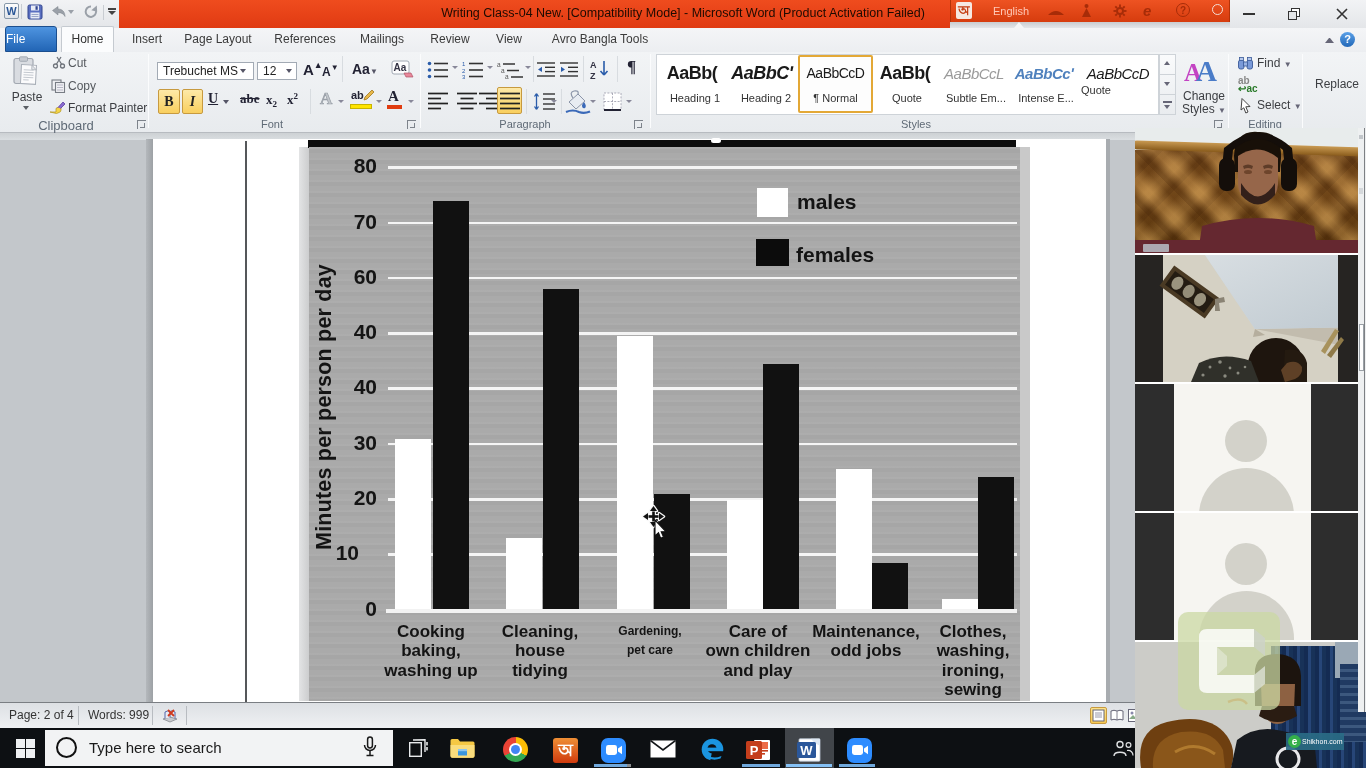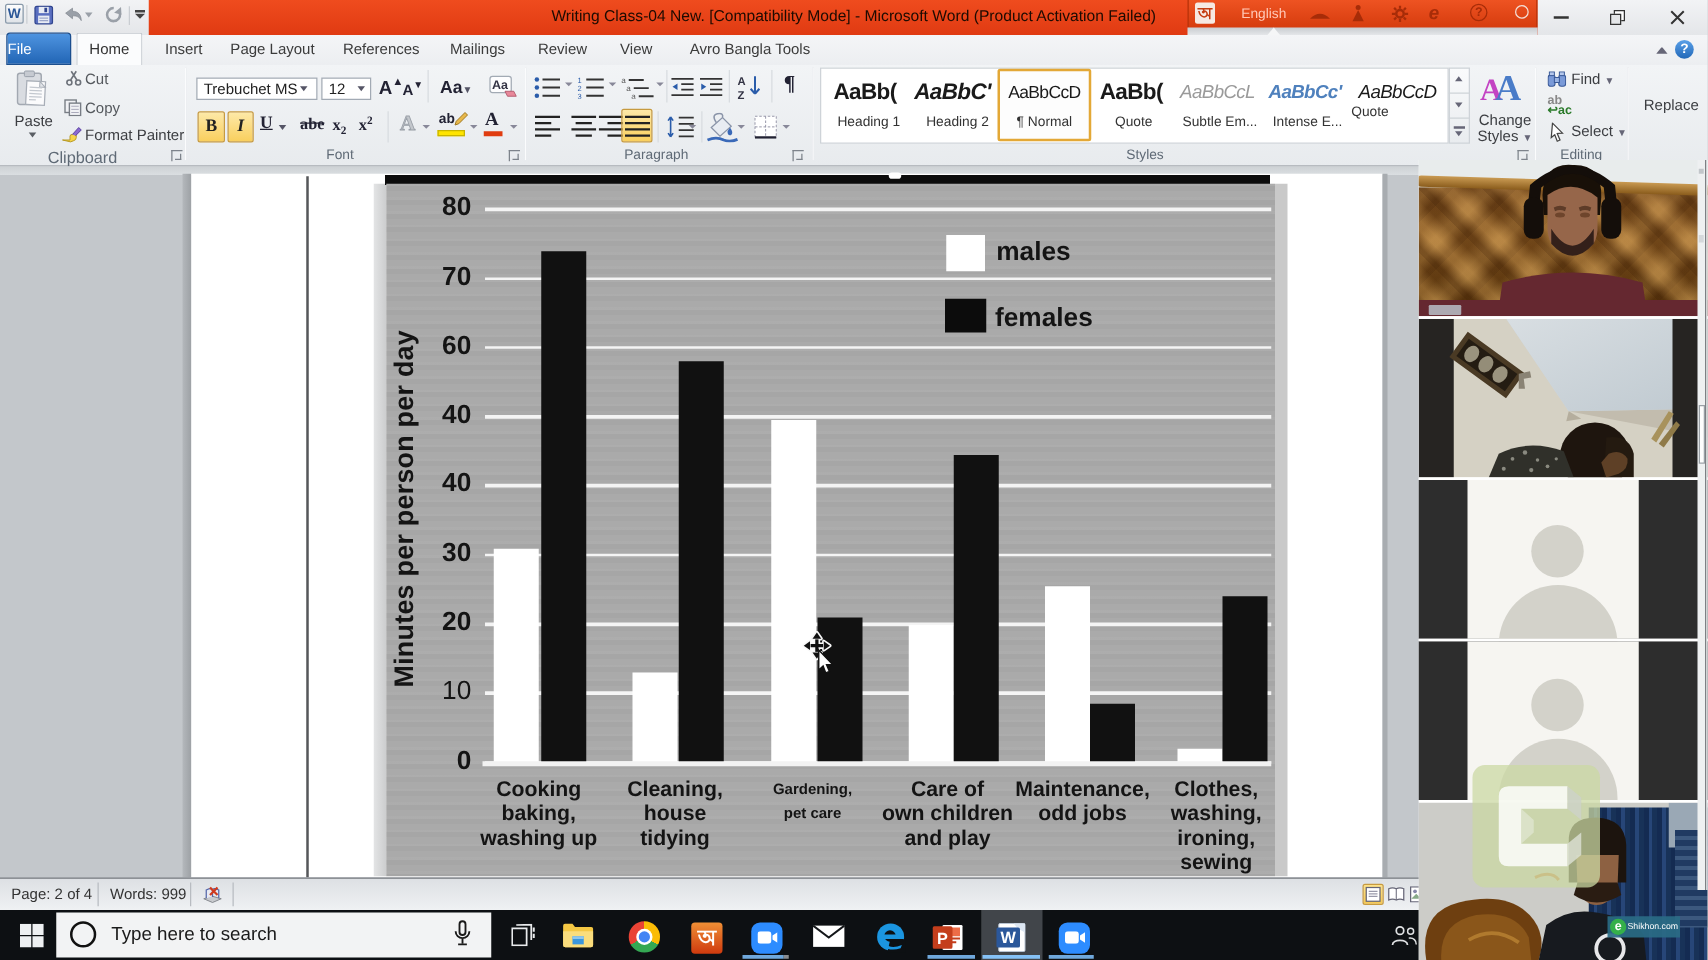--- a/index.html
+++ b/index.html
@@ -386,21 +386,21 @@
   <div class="abs" style="left:388px;top:420.3px;width:629px;height:2.5px;background:#f4f4f4;"></div>
   <div class="abs" style="left:388px;top:475.6px;width:629px;height:2.5px;background:#f4f4f4;"></div>
 
   <div class="abs" style="left:327px;top:21px;width:50px;text-align:right;font-weight:bold;font-size:21px;color:#141414;">80</div>
   <div class="abs" style="left:327px;top:76.5px;width:50px;text-align:right;font-weight:bold;font-size:21px;color:#141414;">70</div>
   <div class="abs" style="left:327px;top:131.8px;width:50px;text-align:right;font-weight:bold;font-size:21px;color:#141414;">60</div>
   <div class="abs" style="left:327px;top:187px;width:50px;text-align:right;font-weight:bold;font-size:21px;color:#141414;">40</div>
   <div class="abs" style="left:327px;top:242.4px;width:50px;text-align:right;font-weight:bold;font-size:21px;color:#141414;">40</div>
   <div class="abs" style="left:327px;top:297.7px;width:50px;text-align:right;font-weight:bold;font-size:21px;color:#141414;">30</div>
   <div class="abs" style="left:327px;top:353px;width:50px;text-align:right;font-weight:bold;font-size:21px;color:#141414;">20</div>
-  <div class="abs" style="left:327px;top:408.3px;width:50px;text-align:right;font-weight:normal;font-size:21px;color:#141414;">10</div>
+  <div class="abs" style="left:309px;top:408.3px;width:50px;text-align:right;font-weight:bold;font-size:21px;color:#141414;">10</div>
   <div class="abs" style="left:327px;top:463.6px;width:50px;text-align:right;font-weight:bold;font-size:21px;color:#141414;">0</div>
 
   <div class="abs" style="left:324px;top:274px;width:360px;text-align:center;font-weight:bold;font-size:21.5px;color:#141414;transform:translate(-50%,-50%) rotate(-90deg);letter-spacing:0.2px;">Minutes per person per day</div>
 
   <div class="abs" style="left:395px;top:306px;width:36px;height:171px;background:#fff;"></div>
   <div class="abs" style="left:433px;top:68px;width:36px;height:409px;background:#111;"></div>
   <div class="abs" style="left:506px;top:405px;width:36px;height:72px;background:#fff;"></div>
   <div class="abs" style="left:543px;top:156px;width:36px;height:321px;background:#111;"></div>
   <div class="abs" style="left:617px;top:203px;width:36px;height:274px;background:#fff;"></div>
   <div class="abs" style="left:654px;top:361px;width:36px;height:116px;background:#111;"></div>

